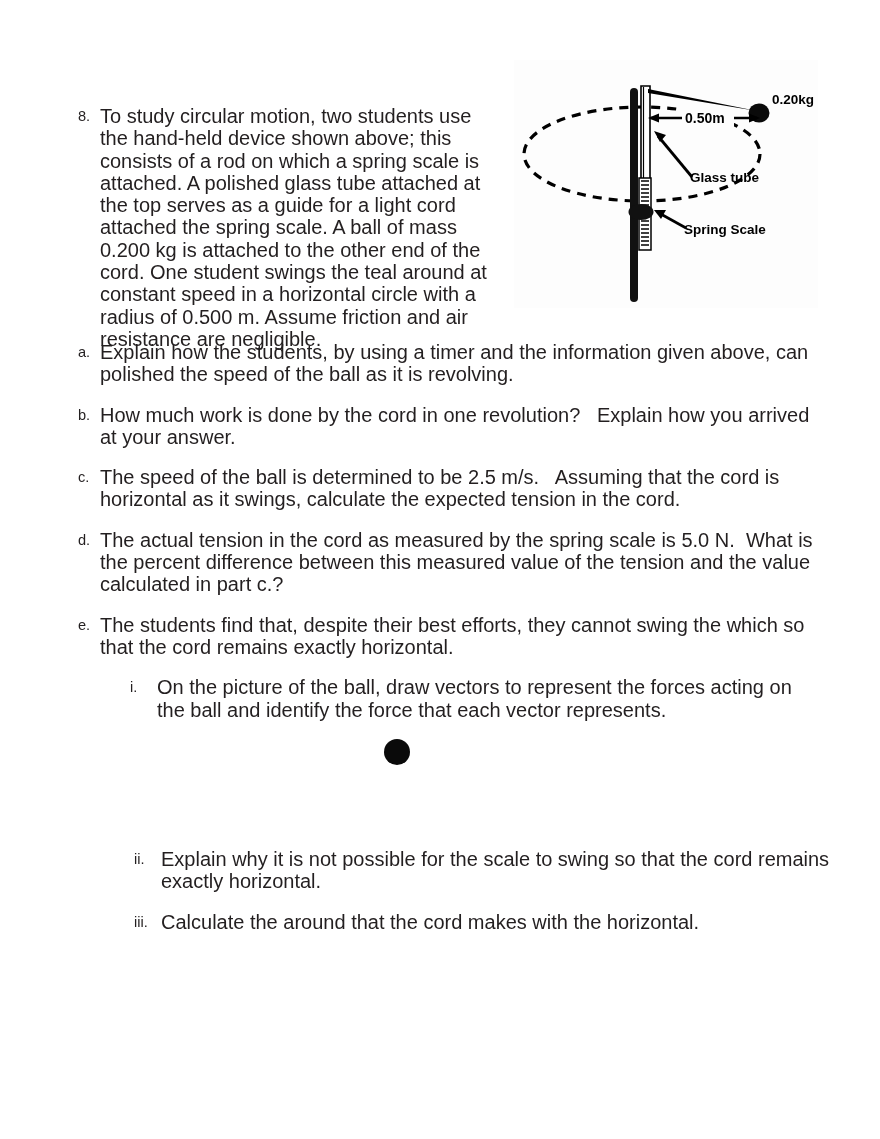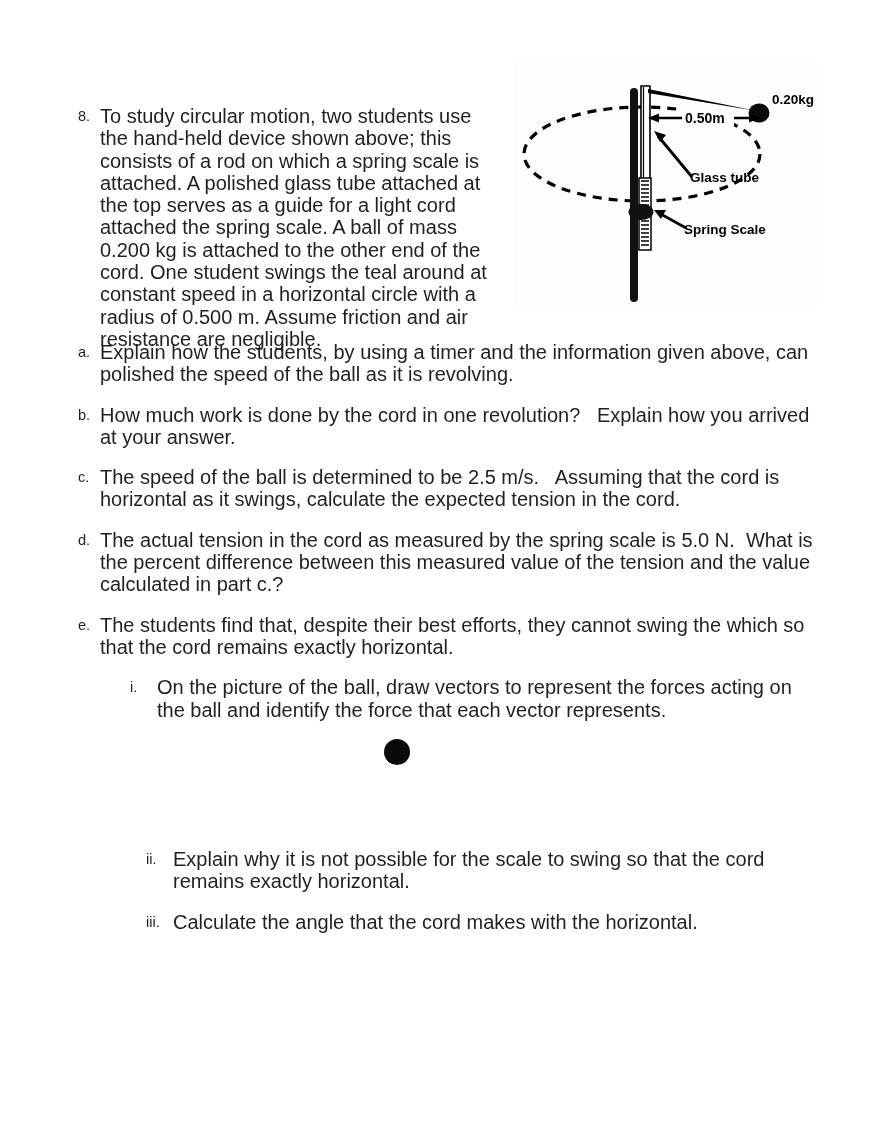--- a/index.html
+++ b/index.html
@@ -107,21 +107,21 @@
     background: #0a0a0a;
   }
 
   
   .tail-items {
     position: absolute;
     left: 130px;
     top: 848px;
     width: 700px;
   }
-  .tail-items .subitem { margin-left: 16px; }
+  .tail-items .subitem { margin-left: 4px; }
 </style>
 </head>
 <body>
 
 <div class="page">
 
   <div class="problem-block">
     <div class="problem-row">
       <div class="marker">8.</div>
       <div class="body-text">To study circular motion, two students use the hand-held device shown above; this consists of a rod on which a spring scale is attached. A polished glass tube attached at the top serves as a guide for a light cord attached the spring scale. A ball of mass 0.200 kg is attached to the other end of the cord. One student swings the teal around at constant speed in a horizontal circle with a radius of 0.500 m. Assume friction and air resistance are negligible.</div>
@@ -230,17 +230,17 @@
     <div class="answer-ball"></div>
   </div>
 
   <div class="tail-items">
     <div class="subitem">
       <div class="marker-roman">ii.</div>
       <div class="body-text">Explain why it is not possible for the scale to swing so that the cord remains exactly horizontal.</div>
     </div>
     <div class="subitem">
       <div class="marker-roman">iii.</div>
-      <div class="body-text">Calculate the angle that the cord makes with the horizontal.</div>
+      <div class="body-text">Calculate the around that the cord makes with the horizontal.</div>
     </div>
   </div>
 
 </div>
 
 </body></html>

